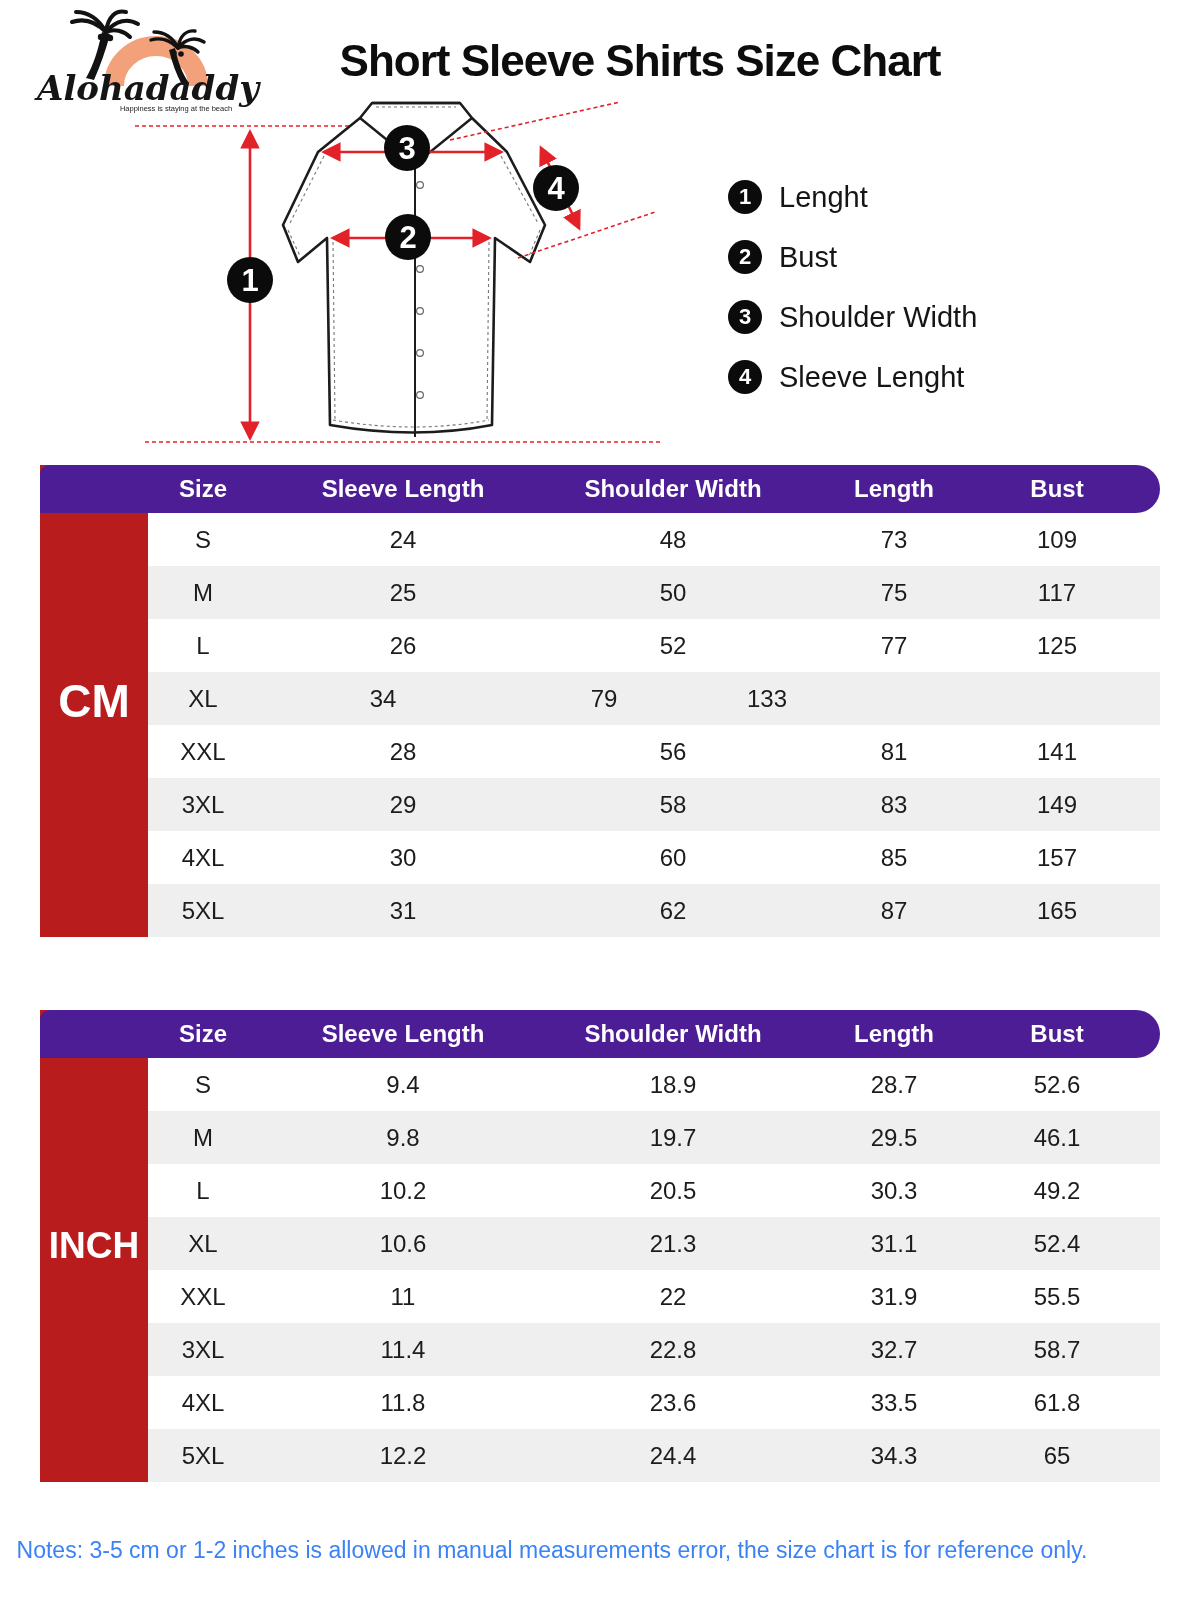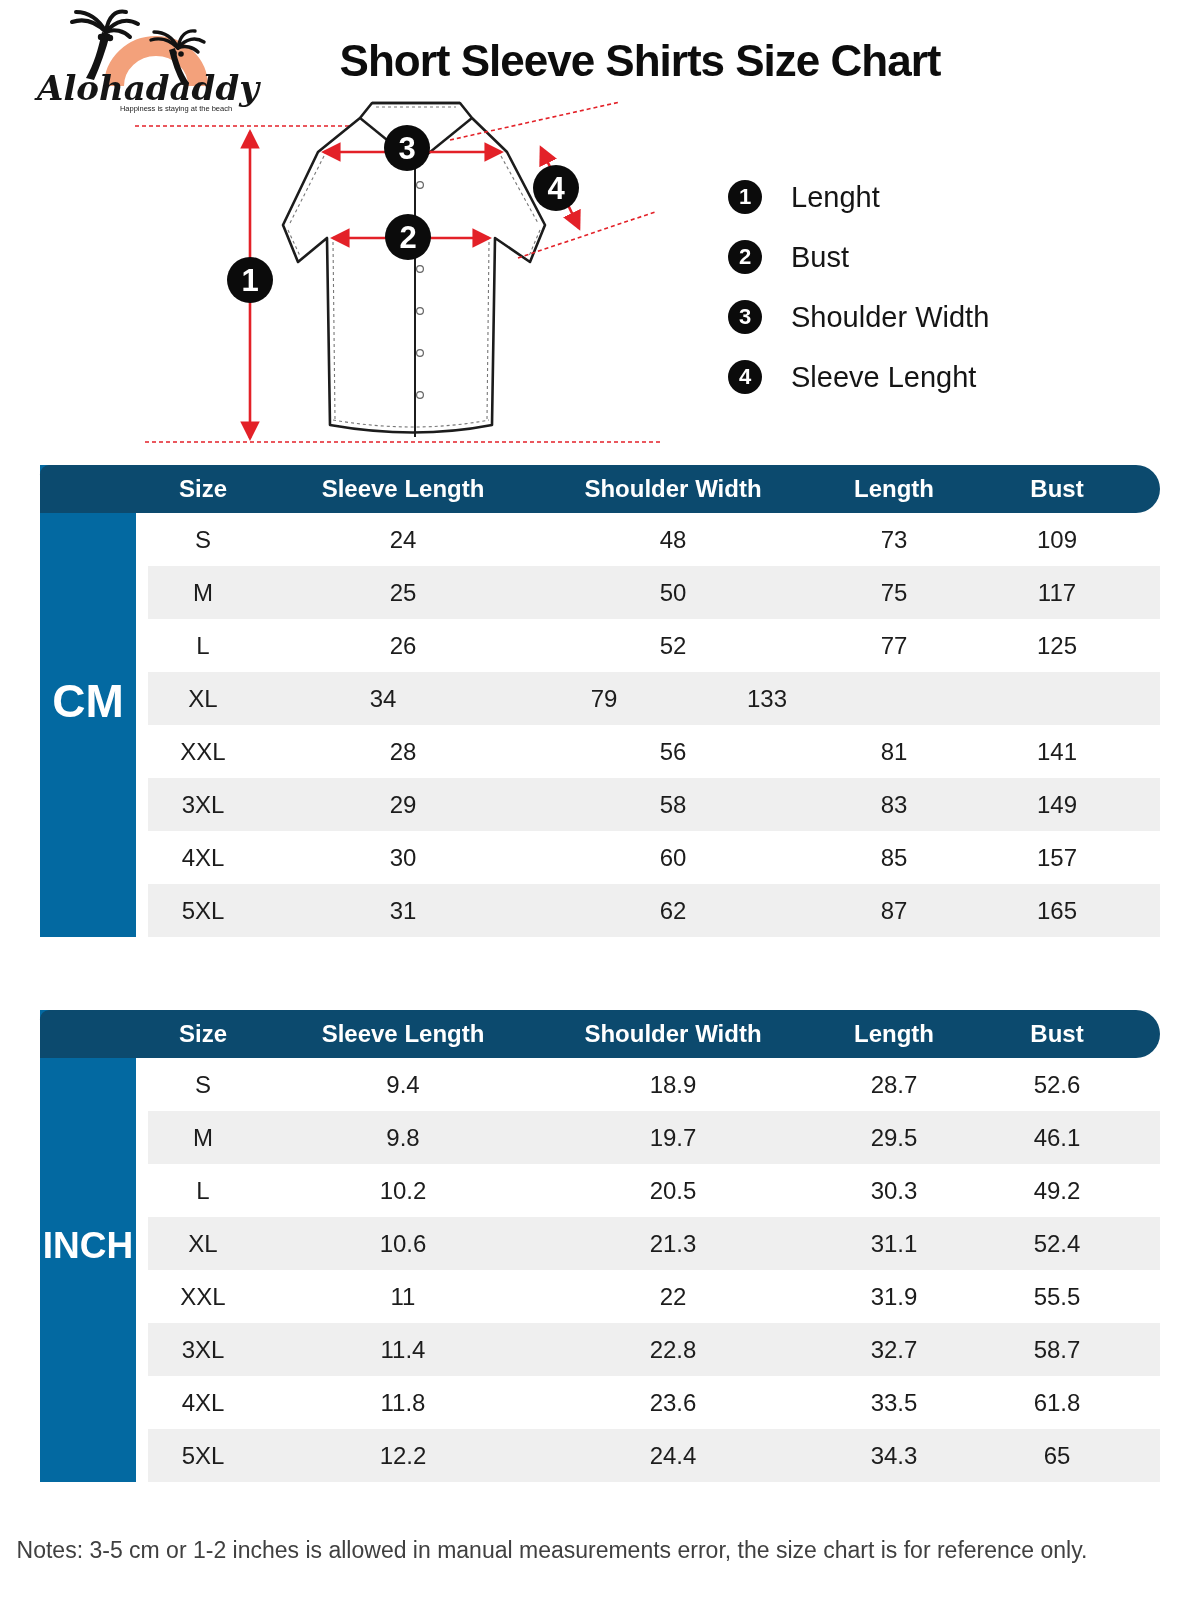--- a/index.html
+++ b/index.html
@@ -11,46 +11,46 @@
   .page-title{position:absolute;left:280px;top:36px;width:720px;text-align:center;
               font-size:44px;font-weight:bold;color:#0d0d0d;letter-spacing:-1px;}
 
   
   .diagram{position:absolute;left:120px;top:90px;width:560px;height:370px;}
   .legend{position:absolute;left:728px;top:180px;display:flex;flex-direction:column;gap:26px;}
   .legend-item{display:flex;align-items:center;height:34px;}
   .badge{width:34px;height:34px;border-radius:50%;background:#0b0b0b;color:#fff;
          display:flex;align-items:center;justify-content:center;
          font-weight:bold;font-size:22px;flex:0 0 34px;}
-  .legend-label{margin-left:29px;font-size:29px;color:#151515;}
+  .legend-label{margin-left:17px;font-size:29px;color:#151515;}
 
   
   .size-table{position:absolute;left:40px;width:1120px;}
   .table-cm{top:465px;}
   .table-inch{top:1010px;}
-  .unit-col{position:absolute;left:0;top:0;bottom:0;width:96px;background:#0369a1;
+  .unit-col{position:absolute;left:0;top:0;bottom:0;width:108px;background:#b91c1c;
             color:#fff;display:flex;align-items:center;justify-content:center;font-weight:bold;}
   .table-cm .unit-col{font-size:46px;}
   .table-inch .unit-col{font-size:37px;}
-  .thead{position:relative;z-index:2;height:48px;background:#0c4a6e;border-radius:10px 26px 26px 0;
+  .thead{position:relative;z-index:2;height:48px;background:#4c1d95;border-radius:10px 26px 26px 0;
          display:flex;align-items:center;color:#fff;font-weight:bold;font-size:24px;}
   .thead .spacer{width:108px;flex:0 0 108px;}
   .tbody{margin-left:108px;}
   .trow{display:flex;align-items:center;height:53px;font-size:24px;color:#1c1c1c;}
   .trow:nth-child(even){background:#efefef;}
   .hcell,.cell{text-align:center;box-sizing:border-box;}
   .col0{width:110px;flex:0 0 110px;}
   .col1{width:290px;flex:0 0 290px;}
   .col2{width:250px;flex:0 0 250px;}
   .col3{width:192px;flex:0 0 192px;}
   .col4{width:170px;flex:0 0 170px;padding-right:36px;}
 
   
   .notes{position:absolute;left:0;top:1537px;width:1104px;text-align:center;
-         font-size:23px;color:#404040;}
+         font-size:23px;color:#3b82f6;}
 </style>
 </head>
 <body>
 
 <div class="page">
 
   <svg class="logo" viewBox="0 0 250 112">
     <path d="M86,82 A42,40 0 0 1 170,82" fill="none" stroke="#f3a17b" stroke-width="20"></path>
     <g fill="none" stroke="#121212" stroke-width="4" stroke-linecap="round">
       <path d="M78,28 C68,18 56,14 44,18"></path>

